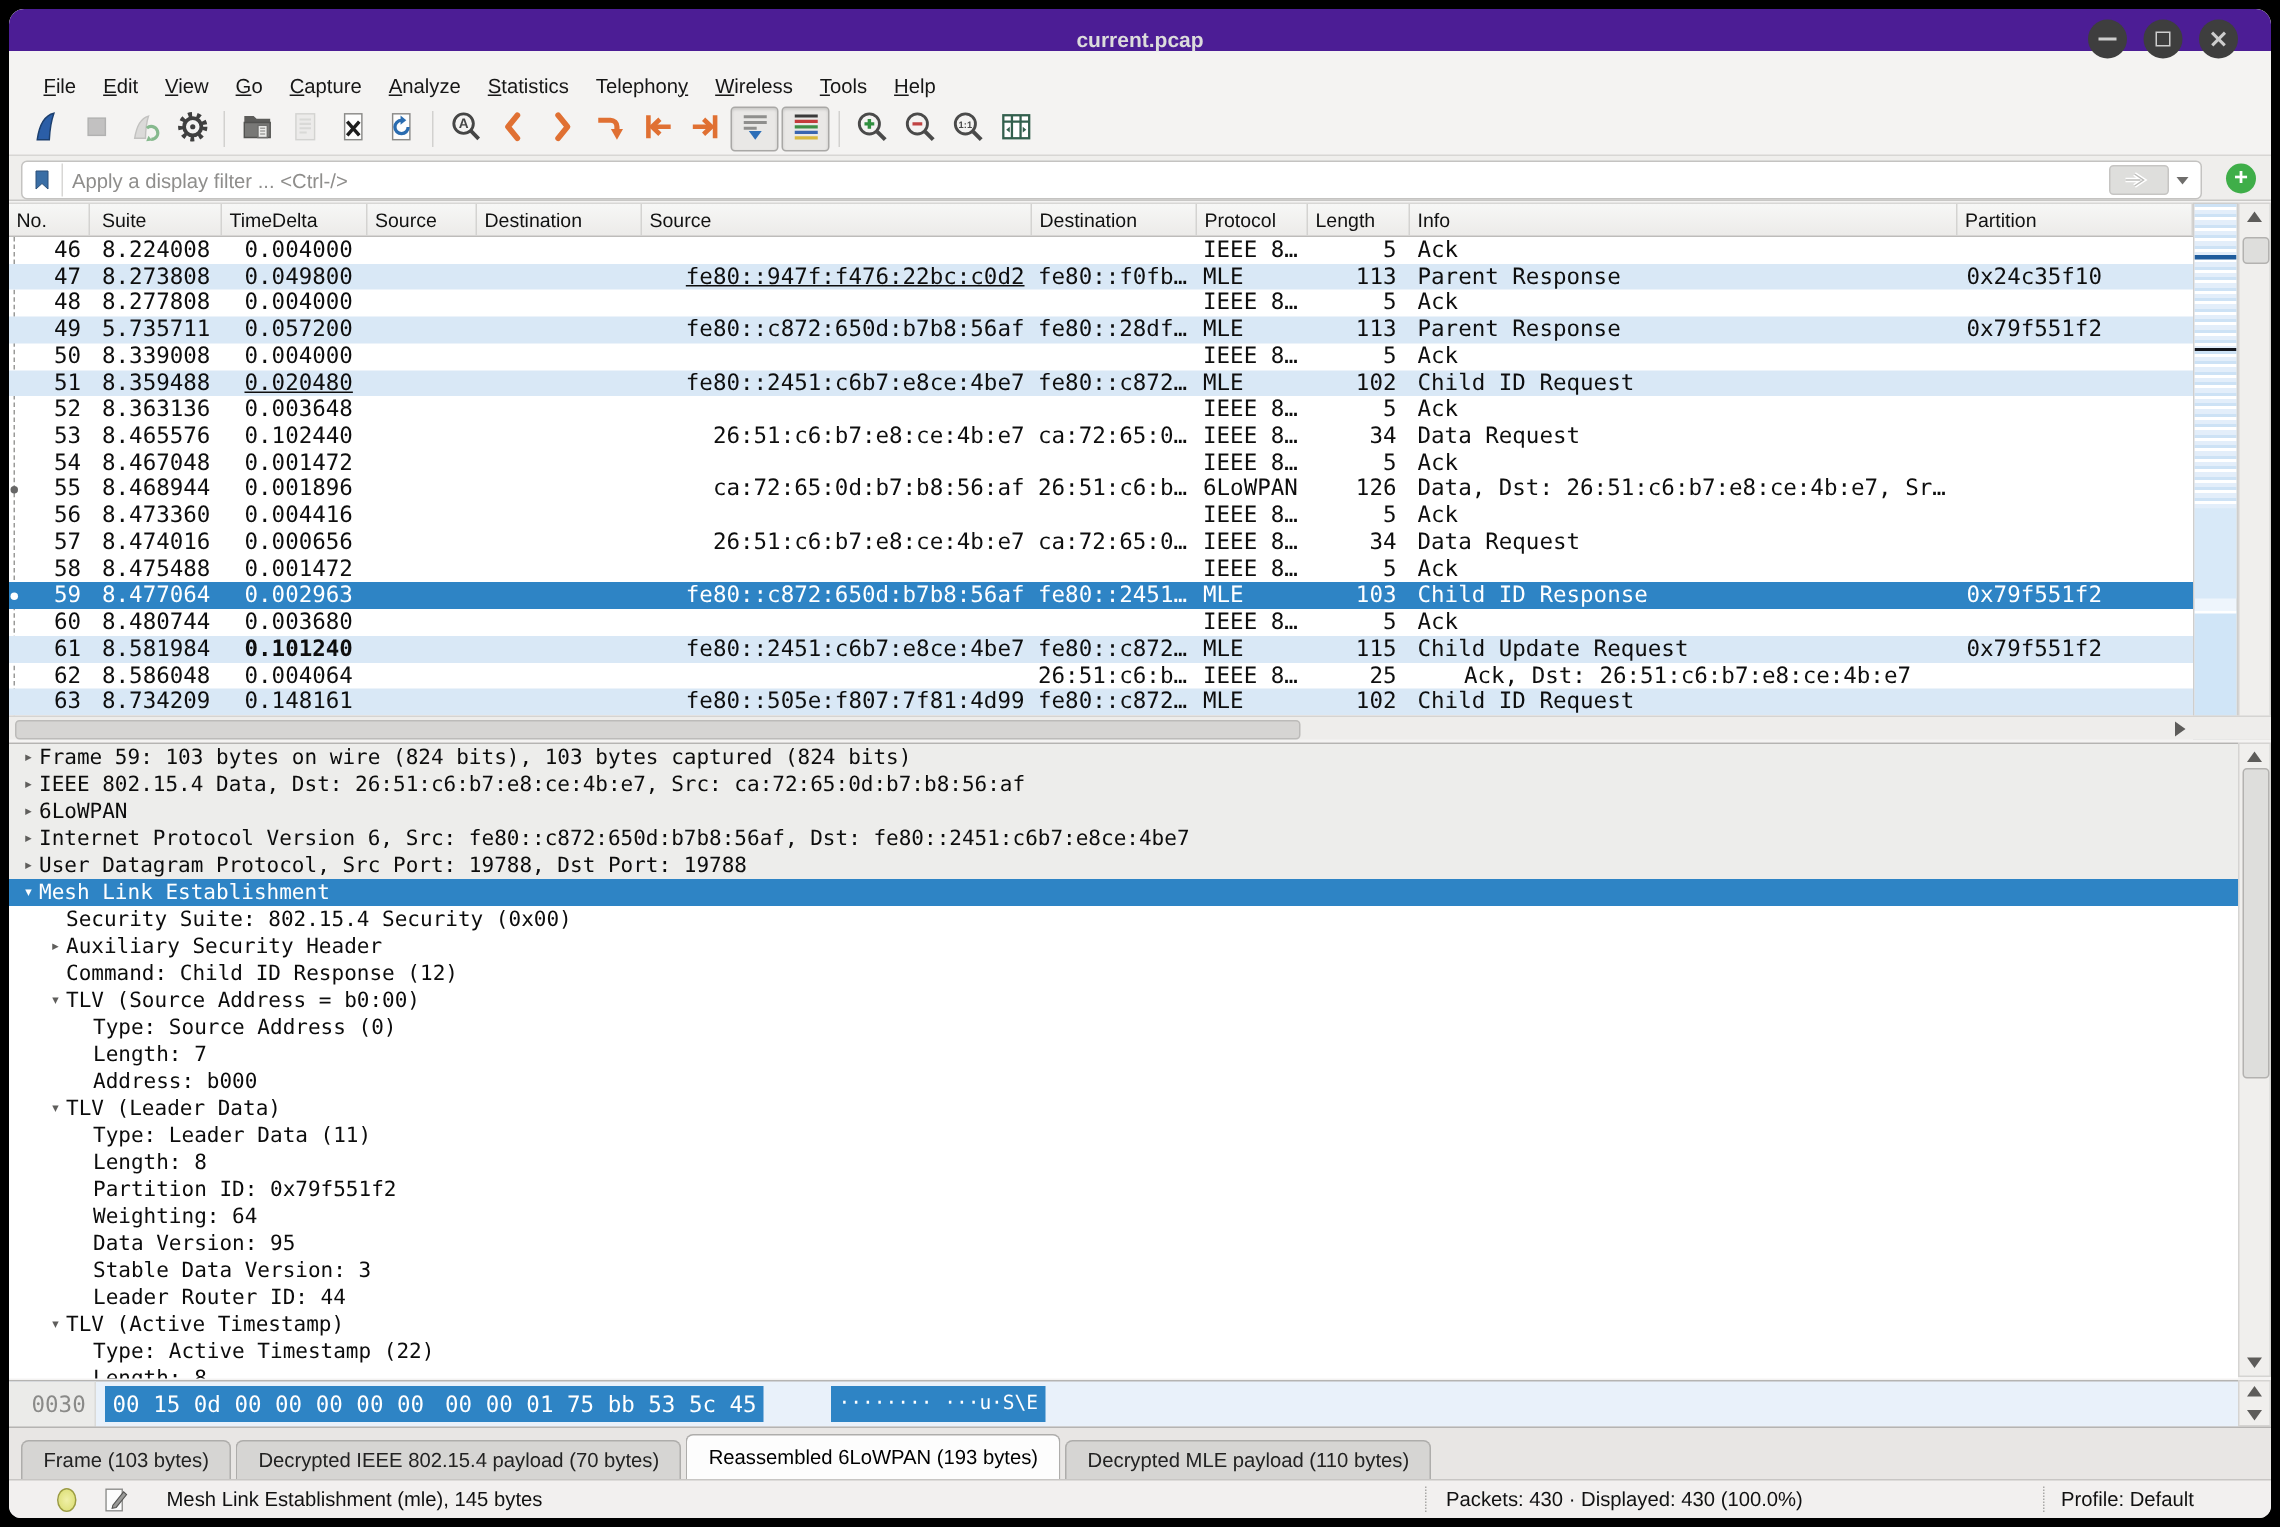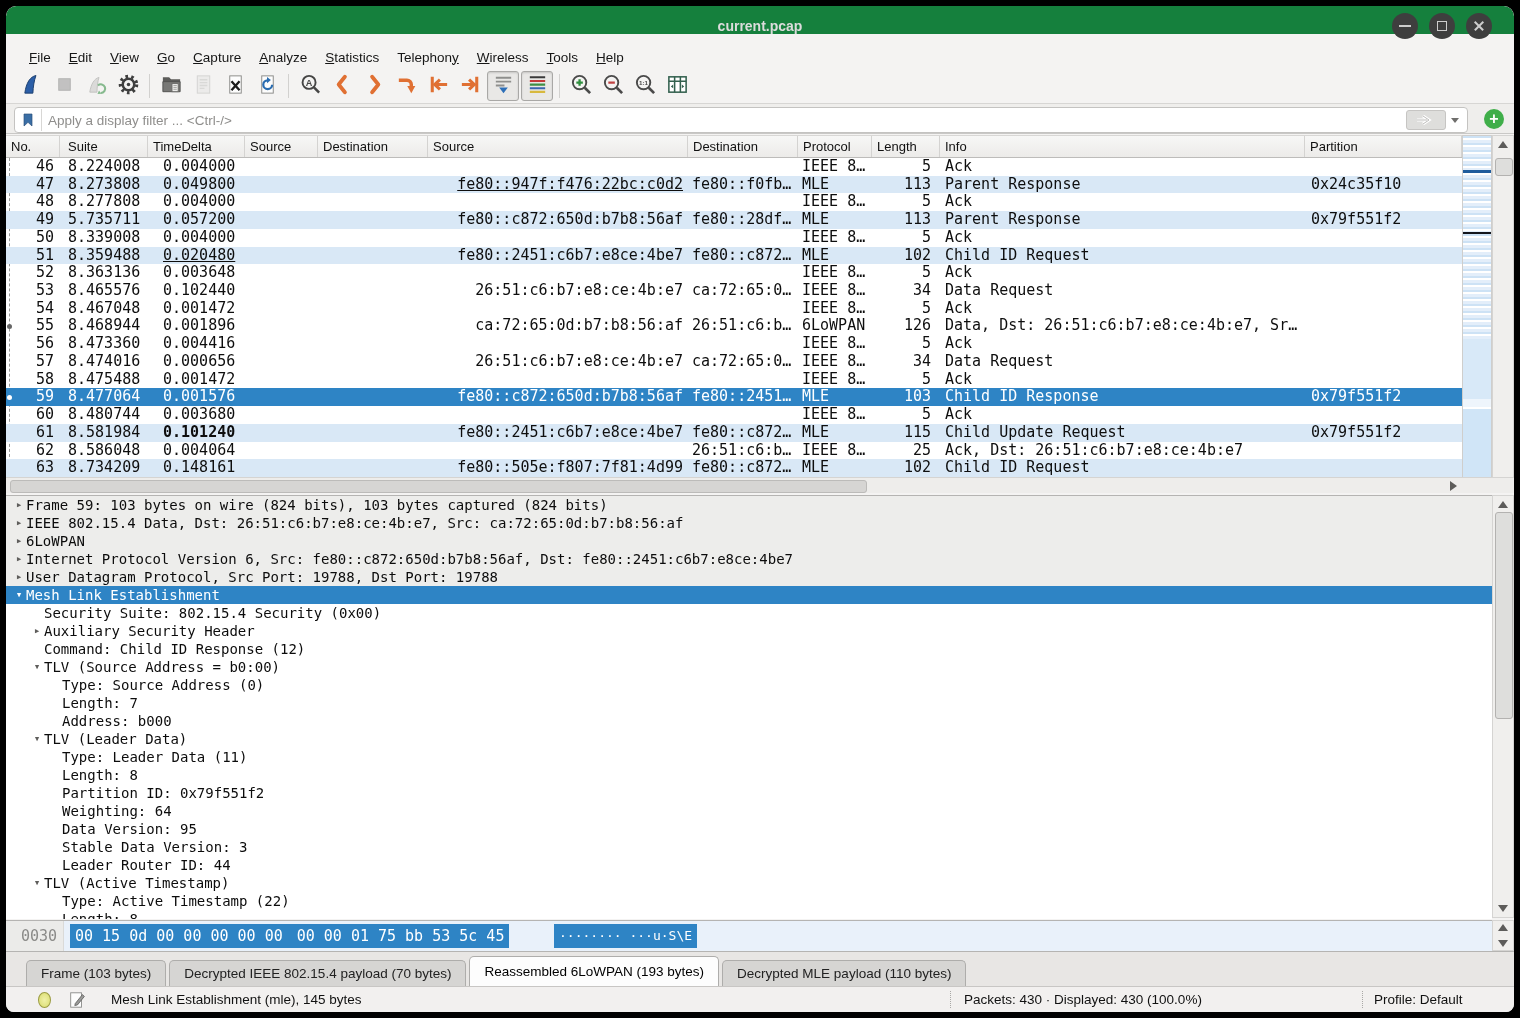--- a/index.html
+++ b/index.html
@@ -1,21 +1,21 @@
 <!DOCTYPE html>
 <html style="--sel: #2e84c5; --mlerow: #d9e8f6; --green: #3fae49;"><head>
 <meta charset="utf-8">
 <style>
   html,body{margin:0;padding:0;}
   body{width:1520px;height:1018px;background:#000;position:relative;overflow:hidden;
        font-family:"Liberation Sans","DejaVu Sans",sans-serif;font-size:13px;color:#1a1a1a;}
   .window{position:absolute;left:6px;top:6px;width:1508px;height:1006px;background:#f4f3f2;
           border-radius:10px 10px 8px 8px;overflow:hidden;}
   
-  .titlebar{position:absolute;left:0;top:0;width:100%;height:28px;background:#15803d;
+  .titlebar{position:absolute;left:0;top:0;width:100%;height:28px;background:#4c1d95;
             border-radius:10px 10px 0 0;}
   .title{position:absolute;left:0;right:0;top:0;height:40px;line-height:40px;text-align:center;
          color:#dcdcdc;font-weight:bold;font-size:14px;}
   .winbtn{position:absolute;top:7px;width:26px;height:26px;border-radius:50%;background:#3e3e3e;}
   .winbtn.min{right:96px}.winbtn.max{right:59px}.winbtn.close{right:22px}
   .winbtn .bar{position:absolute;left:7px;top:12px;width:12px;height:2px;background:#cdcdcd;}
   .winbtn .sq{position:absolute;left:8px;top:8px;width:8px;height:8px;border:1.6px solid #cdcdcd;}
   .winbtn .x1,.winbtn .x2{position:absolute;left:7px;top:12px;width:12px;height:1.8px;background:#cdcdcd;}
   .winbtn .x1{transform:rotate(45deg)}.winbtn .x2{transform:rotate(-45deg)}
   
@@ -102,21 +102,21 @@
            font-size:15px;color:#8a8a88;line-height:30px;padding-left:15px;box-sizing:border-box;}
   .hex-bytes{position:absolute;left:64px;top:3px;height:24px;line-height:24px;background:var(--sel);color:#fff;
              font-size:15px;padding:0 5px;display:flex;}
   .hex-gap{width:14px;}
   .hex-ascii{position:absolute;left:548px;top:3px;height:24px;line-height:24px;background:var(--sel);color:#fff;
              font-size:13px;padding:0 5px;}
   .hex-scroll{position:absolute;left:1486px;top:914px;width:22px;height:31px;background:#f0efed;border:1px solid #d5d4d2;box-sizing:border-box;}
   .hex-scroll .arrow-up{top:3px;}.hex-scroll .arrow-dn{bottom:3px;}
   
   .tabsbar{position:absolute;left:0;top:945px;width:100%;height:35px;background:#e8e6e4;border-top:1px solid #b5b4b2;
-           display:flex;align-items:flex-end;padding-left:20px;box-sizing:border-box;}
+           display:flex;align-items:flex-end;padding-left:8px;box-sizing:border-box;}
   .btab{height:25px;line-height:25px;padding:0 14px;background:#d6d5d3;border:1px solid #aeadab;border-bottom:none;
         border-radius:5px 5px 0 0;margin-right:3px;font-size:13.5px;color:#222;}
   .btab.active{background:#fdfdfd;height:29px;line-height:29px;color:#000;}
   
   .statusbar{position:absolute;left:0;top:980px;width:100%;height:26px;background:#f2f0ef;border-top:1px solid #c8c6c4;}
   .expert-dot{position:absolute;left:32px;top:5px;width:13px;height:16px;border-radius:50%;
               background:radial-gradient(#f0f0a8,#d9dc6e);border:1.5px solid #9b9b41;box-sizing:border-box;}
   .edit-icon{position:absolute;left:62px;top:4px;width:18px;height:18px;}
   .sb-left{position:absolute;left:105px;top:0;height:26px;line-height:26px;font-size:13.5px;color:#111;}
   .sb-sep{position:absolute;top:4px;height:17px;border-left:1px dotted #a9a8a6;}
@@ -494,21 +494,21 @@
         <div class="pl-cell c-src2" style="width: 260px;"></div>
         <div class="pl-cell c-dst2" style="width: 110px;"></div>
         <div class="pl-cell c-proto" style="width: 74px;">IEEE 8…</div>
         <div class="pl-cell c-len" style="width: 68px;">5</div>
         <div class="pl-cell c-info" style="width: 365px;">Ack</div>
         <div class="pl-cell c-part" style="width: 157px;"></div>
       </div>
       <div class="pl-row mono selected">
         <div class="pl-cell c-no" style="width: 54px;">59</div>
         <div class="pl-cell c-time" style="width: 88px;">8.477064</div>
-        <div class="pl-cell c-delta" style="width: 97px;">0.001576</div>
+        <div class="pl-cell c-delta" style="width: 97px;">0.002963</div>
         <div class="pl-cell c-src1" style="width: 73px;"></div>
         <div class="pl-cell c-dst1" style="width: 110px;"></div>
         <div class="pl-cell c-src2" style="width: 260px;">fe80::c872:650d:b7b8:56af</div>
         <div class="pl-cell c-dst2" style="width: 110px;">fe80::2451…</div>
         <div class="pl-cell c-proto" style="width: 74px;">MLE</div>
         <div class="pl-cell c-len" style="width: 68px;">103</div>
         <div class="pl-cell c-info" style="width: 365px;">Child ID Response</div>
         <div class="pl-cell c-part" style="width: 157px;">0x79f551f2</div>
         <span class="dot"></span>
       </div>
@@ -541,21 +541,21 @@
       <div class="pl-row mono ">
         <div class="pl-cell c-no" style="width: 54px;">62</div>
         <div class="pl-cell c-time" style="width: 88px;">8.586048</div>
         <div class="pl-cell c-delta" style="width: 97px;">0.004064</div>
         <div class="pl-cell c-src1" style="width: 73px;"></div>
         <div class="pl-cell c-dst1" style="width: 110px;"></div>
         <div class="pl-cell c-src2" style="width: 260px;"></div>
         <div class="pl-cell c-dst2" style="width: 110px;">26:51:c6:b…</div>
         <div class="pl-cell c-proto" style="width: 74px;">IEEE 8…</div>
         <div class="pl-cell c-len" style="width: 68px;">25</div>
-        <div class="pl-cell c-info" style="width: 365px;">Ack, Dst: 26:51:c6:b7:e8:ce:4b:e7</div>
+        <div class="pl-cell c-info" style="width: 365px; text-align: center;">Ack, Dst: 26:51:c6:b7:e8:ce:4b:e7</div>
         <div class="pl-cell c-part" style="width: 157px;"></div>
       </div>
       <div class="pl-row mono mle">
         <div class="pl-cell c-no" style="width: 54px;">63</div>
         <div class="pl-cell c-time" style="width: 88px;">8.734209</div>
         <div class="pl-cell c-delta" style="width: 97px;">0.148161</div>
         <div class="pl-cell c-src1" style="width: 73px;"></div>
         <div class="pl-cell c-dst1" style="width: 110px;"></div>
         <div class="pl-cell c-src2" style="width: 260px;">fe80::505e:f807:7f81:4d99</div>
         <div class="pl-cell c-dst2" style="width: 110px;">fe80::c872…</div>

